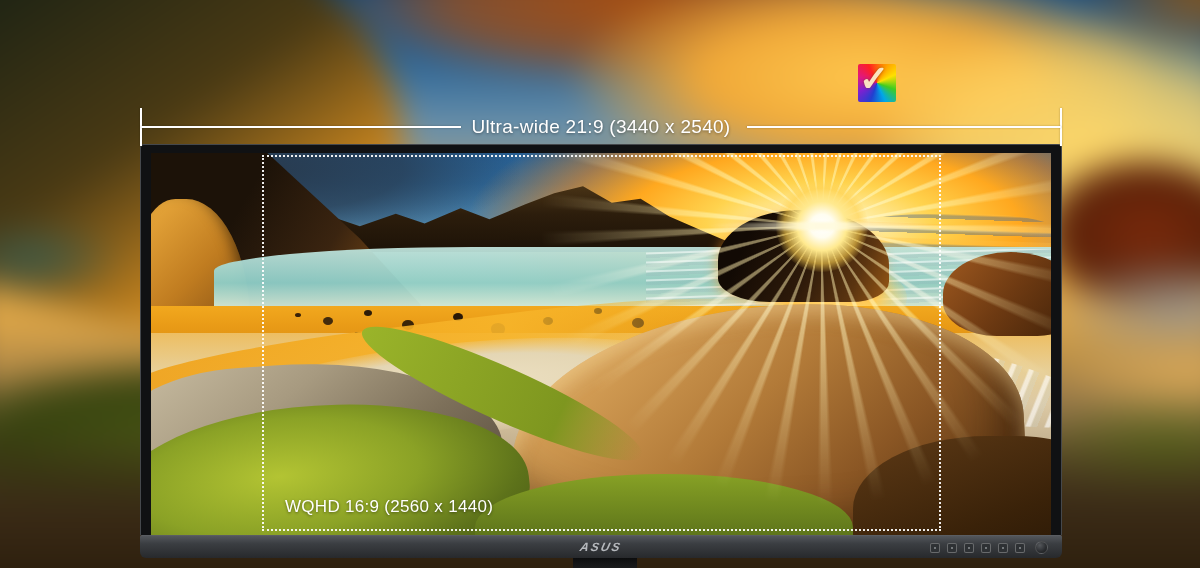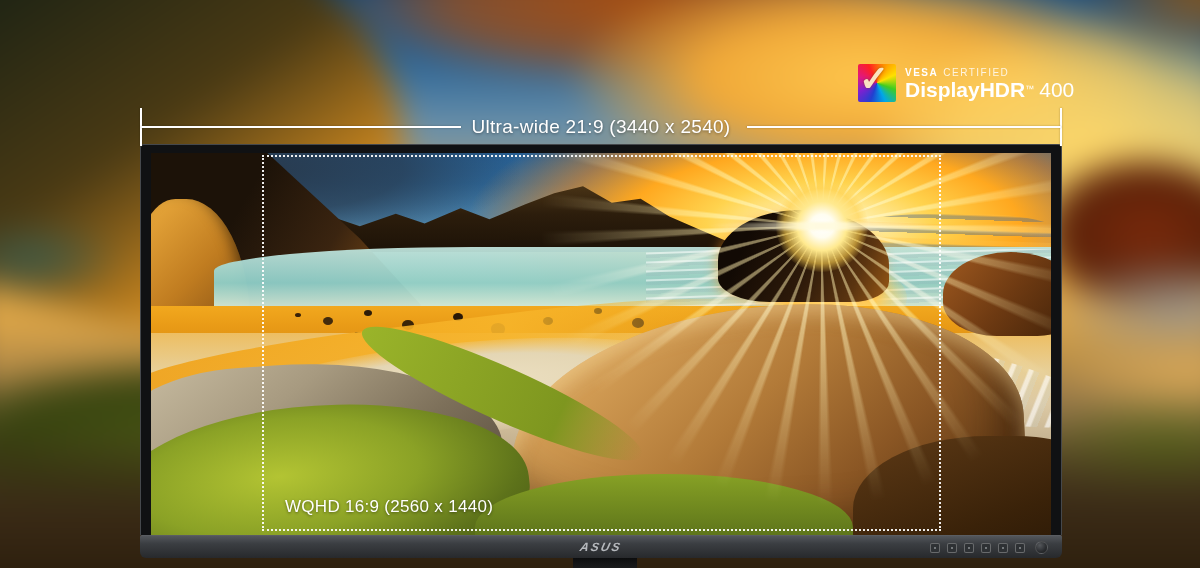--- a/index.html
+++ b/index.html
@@ -258,23 +258,15 @@
     <div class="tick tick-r"></div>
     <div class="seg seg-l"></div>
     <div class="seg seg-r"></div>
     <div class="bracket-label">Ultra-wide 21:9 (3440 x 2540)</div>
   </div>
 
   <div class="hdr">
     <div class="hdr-icon">
       <span class="hdr-check">✓</span>
     </div>
-    <div class="hdr-text">
-      <div class="hdr-row1">
-        <span class="hdr-vesa">VESA</span><span class="hdr-cert">CERTIFIED</span>
-      </div>
-      <div class="hdr-row2">
-        <span class="hdr-name">DisplayHDR</span><span class="hdr-tm">™</span><span class="hdr-tier">400</span>
-      </div>
-    </div>
   </div>
 
 </div>
 
 </body></html>

